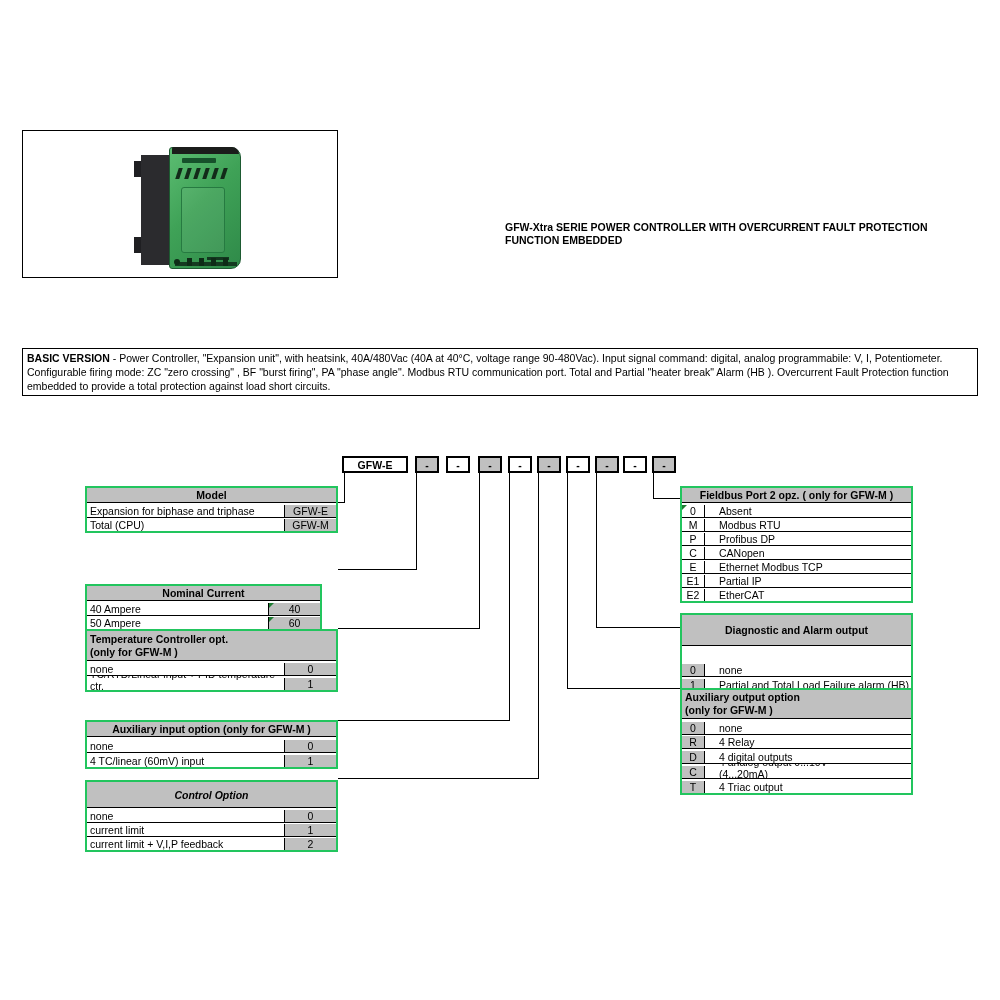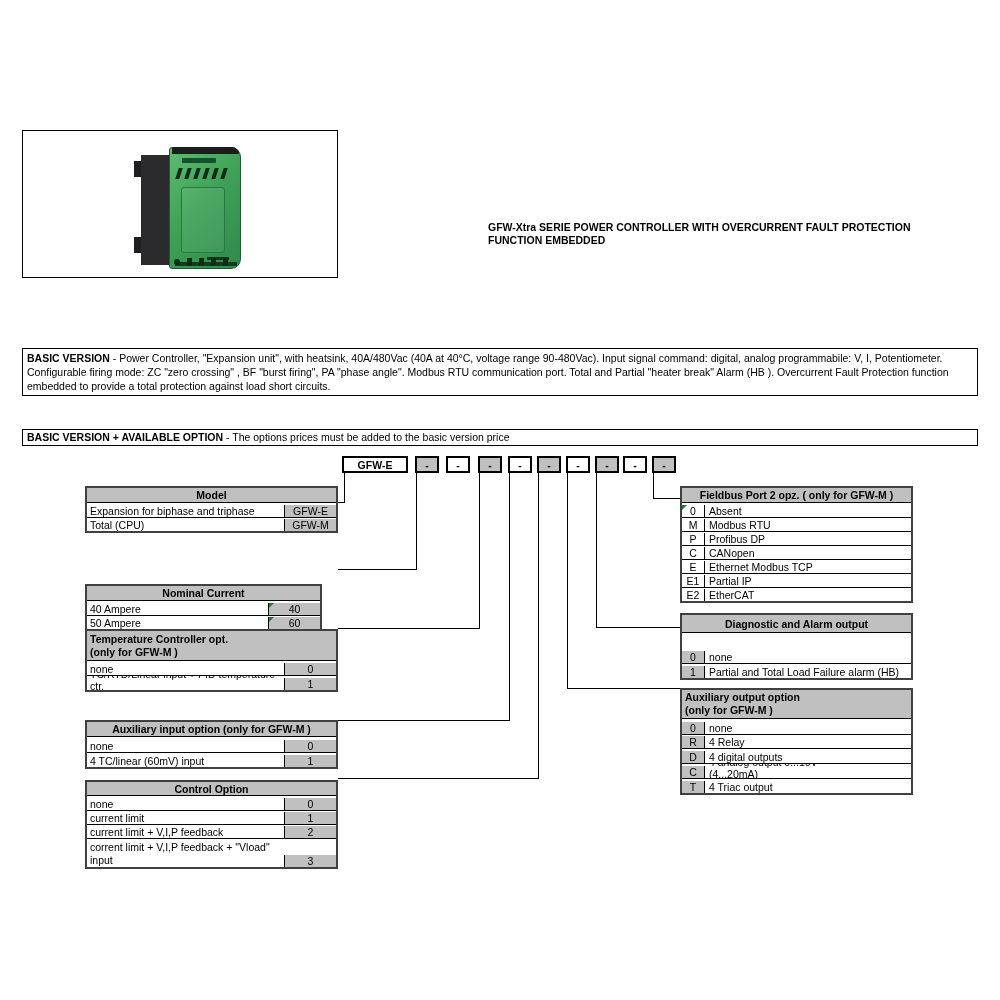--- a/index.html
+++ b/index.html
@@ -18,45 +18,45 @@
            border:1px solid #1d5a31; border-radius:3px 10px 10px 3px; }
   .topcap { left:149px; top:16px; width:67px; height:7px; background:#1b1d1b; border-radius:2px 8px 0 0; }
   .brandlbl { left:159px; top:27px; width:34px; height:5px; background:#16512b; border-radius:1px; }
   .vent { width:4px; height:11px; background:#122a19; top:37px; transform:skewX(-18deg); }
   .recess { left:158px; top:56px; width:44px; height:66px; border:1px solid #267a41; border-radius:3px; background:rgba(255,255,255,0.07); }
   .slot-h { left:184px; top:126px; width:22px; height:3px; background:#13371f; }
   .botstrip { left:152px; top:131px; width:62px; height:4px; background:#143a20; }
   .bothole { left:151px; top:128px; width:6px; height:6px; border-radius:50%; background:#0e2c17; }
   .botslot { width:5px; height:8px; background:#0e2c17; top:127px; }
 
-  .title { position:absolute; left:488px; top:221px; width:470px; font-size:10.5px; font-weight:bold; line-height:13px; }
+  .title { position:absolute; left:505px; top:221px; width:470px; font-size:10.5px; font-weight:bold; line-height:13px; }
 
   .parabox { position:absolute; left:22px; top:348px; width:956px; height:48px; border:1px solid #000; padding:2px 4px; font-size:10.5px; line-height:14px; }
   .optbox { position:absolute; left:22px; top:429px; width:956px; height:17px; border:1px solid #000; padding:1px 4px; font-size:10.5px; line-height:13px; white-space:nowrap; overflow:hidden; }
   .boldlead { font-weight:bold; }
 
   .codebox { position:absolute; top:456px; height:17px; border:2px solid #000; background:#fff;
              display:flex; align-items:center; justify-content:center; font-size:10.5px; font-weight:bold; }
   .codebox.gray { background:#c0c0c0; }
 
   .line { position:absolute; background:#000; }
 
-  .tbl { position:absolute; border:2px solid #404040; background:#fff; font-size:10.5px; line-height:12px; }
+  .tbl { position:absolute; border:2px solid #22c55e; background:#fff; font-size:10.5px; line-height:12px; }
   .hdr { background:#c0c0c0; font-weight:bold; display:flex; align-items:center; justify-content:center;
          text-align:center; overflow:hidden; border-bottom:1px solid #000; padding:0 3px; }
   .hdr.left { justify-content:flex-start; text-align:left; }
   .hdr .two { line-height:13px; }
   .row { display:flex; align-items:flex-end; overflow:hidden; }
   .row + .row { border-top:1px solid #000; }
   .lbl { flex:1; display:flex; align-items:center; padding:0 3px; white-space:nowrap; overflow:hidden; }
   .lbl.clip { display:block; white-space:normal; padding-top:0; }
   .val { width:52px; border-left:1px solid #000; background:#c0c0c0; display:flex; align-items:center; justify-content:center; position:relative; }
   .codecell { width:23px; border-right:1px solid #000; display:flex; align-items:center; justify-content:center; position:relative; }
   .codecell.gray { background:#c0c0c0; }
-  .desc { flex:1; display:flex; align-items:center; padding:0 4px; white-space:nowrap; overflow:hidden; }
+  .desc { flex:1; display:flex; align-items:center; padding:0 4px; white-space:nowrap; overflow:hidden;margin-left:10px; }
   .gmark { position:absolute; left:0; top:0; width:0; height:0; border-top:5px solid #1e7d32; border-right:5px solid transparent; }
   .cliptext { display:block; line-height:12px; margin-top:-4px; overflow:hidden; height:22px; }
 </style>
 </head>
 <body>
 
 <div class="page">
 
   <div class="imgbox">
     <div style="position:absolute;left:0;top:0;width:100%;height:100%;">
@@ -82,23 +82,20 @@
       <div class="botslot" style="left:200px;"></div>
     </div>
   </div>
 
   <div class="title">GFW-Xtra SERIE POWER CONTROLLER WITH OVERCURRENT FAULT PROTECTION FUNCTION EMBEDDED</div>
 
   <div class="parabox">
     <span class="boldlead">BASIC VERSION</span><span> - Power Controller, "Expansion unit", with heatsink, 40A/480Vac (40A at 40°C, voltage range  90-480Vac). Input signal command: digital, analog programmabile: V, I, Potentiometer. Configurable firing mode:  ZC "zero crossing" , BF "burst firing", PA "phase angle". Modbus RTU communication port. Total and Partial "heater break"  Alarm (HB ). Overcurrent Fault Protection function embedded  to provide a total protection against load short circuits.</span>
   </div>
 
-  <div class="optbox">
-    <span class="boldlead">BASIC VERSION + AVAILABLE OPTION</span><span> - The options prices must be added to the basic version price</span>
-  </div>
 
   <div class="codebox" style="left:342px;width:66px;">GFW-E</div>
   <div class="codebox gray" style="left:415px;width:24px;">-</div>
   <div class="codebox" style="left:446px;width:24px;">-</div>
   <div class="codebox gray" style="left:478px;width:24px;">-</div>
   <div class="codebox" style="left:508px;width:24px;">-</div>
   <div class="codebox gray" style="left:537px;width:24px;">-</div>
   <div class="codebox" style="left:566px;width:24px;">-</div>
   <div class="codebox gray" style="left:595px;width:24px;">-</div>
   <div class="codebox" style="left:623px;width:24px;">-</div>
@@ -195,43 +192,37 @@
     </div>
     <div class="row" style="height:15px;">
       <div class="lbl">4 TC/linear (60mV) input</div>
       <div class="val">
           <span>1</span>
         </div>
     </div>
   </div>
 
   <div class="tbl" style="left:85px;top:780px;width:253px;">
-    <div class="hdr" style="height:14px;">Control Option</div>
+    <div class="hdr" style="height:26px;font-style:italic;">Control Option</div>
     <div class="row" style="height:14px;">
       <div class="lbl">none</div>
       <div class="val">
           <span>0</span>
         </div>
     </div>
     <div class="row" style="height:14px;">
       <div class="lbl">current limit</div>
       <div class="val">
           <span>1</span>
         </div>
     </div>
     <div class="row" style="height:14px;">
       <div class="lbl">current limit +  V,I,P feedback</div>
       <div class="val">
           <span>2</span>
-        </div>
-    </div>
-    <div class="row" style="height:29px;">
-      <div class="lbl" style="white-space:normal;line-height:13px;">corrent limit + V,I,P feedback + "Vload" input</div>
-      <div class="val">
-          <span>3</span>
         </div>
     </div>
   </div>
 
   <div class="tbl" style="left:680px;top:486px;width:233px;">
     <div class="hdr" style="height:15px;">Fieldbus Port 2 opz. ( only for GFW-M )</div>
     <div class="row" style="height:14px;">
       <div class="codecell">
           <div class="gmark"></div>
           <span>0</span>
@@ -270,21 +261,21 @@
     </div>
     <div class="row" style="height:14px;">
       <div class="codecell">
           <span>E2</span>
         </div>
       <div class="desc">EtherCAT</div>
     </div>
   </div>
 
   <div class="tbl" style="left:680px;top:613px;width:233px;">
-    <div class="hdr" style="height:18px;">Diagnostic and Alarm output</div>
+    <div class="hdr" style="height:31px;">Diagnostic and Alarm output</div>
     <div class="row" style="height:30px;">
       <div class="codecell gray">
           <span>0</span>
         </div>
       <div class="desc">none</div>
     </div>
     <div class="row" style="height:15px;">
       <div class="codecell gray">
           <span>1</span>
         </div>

